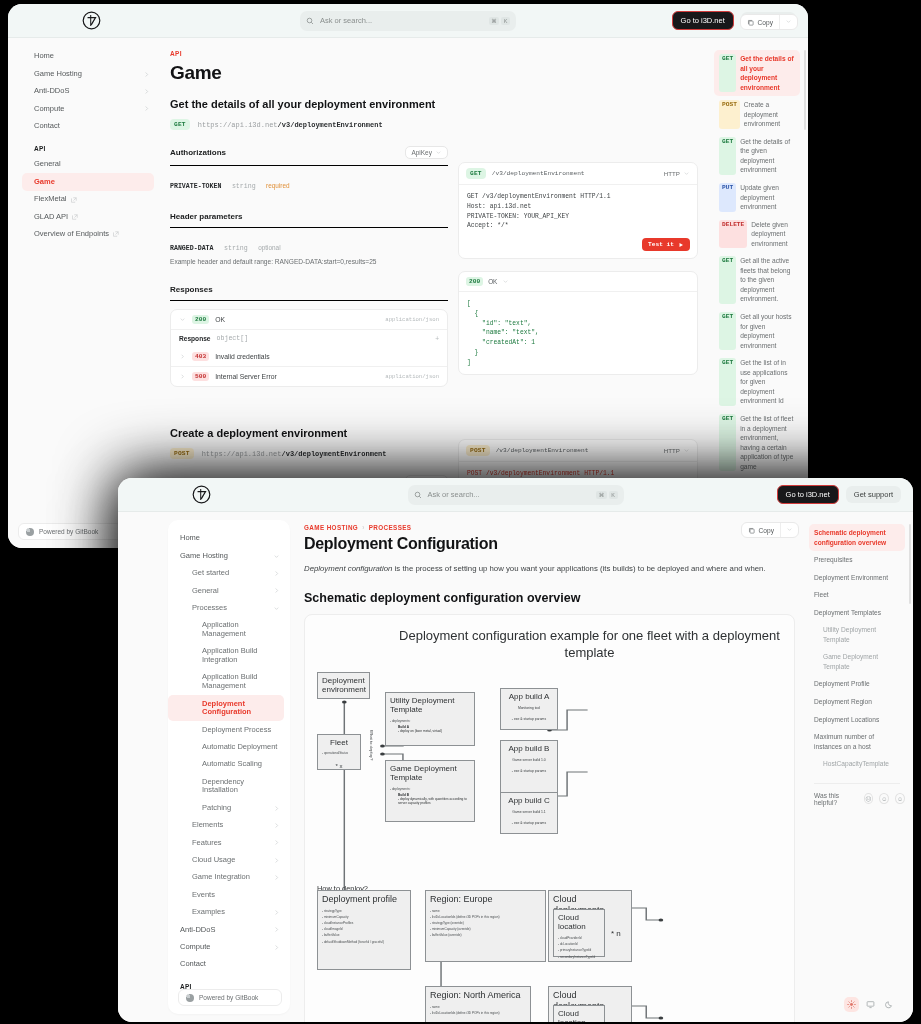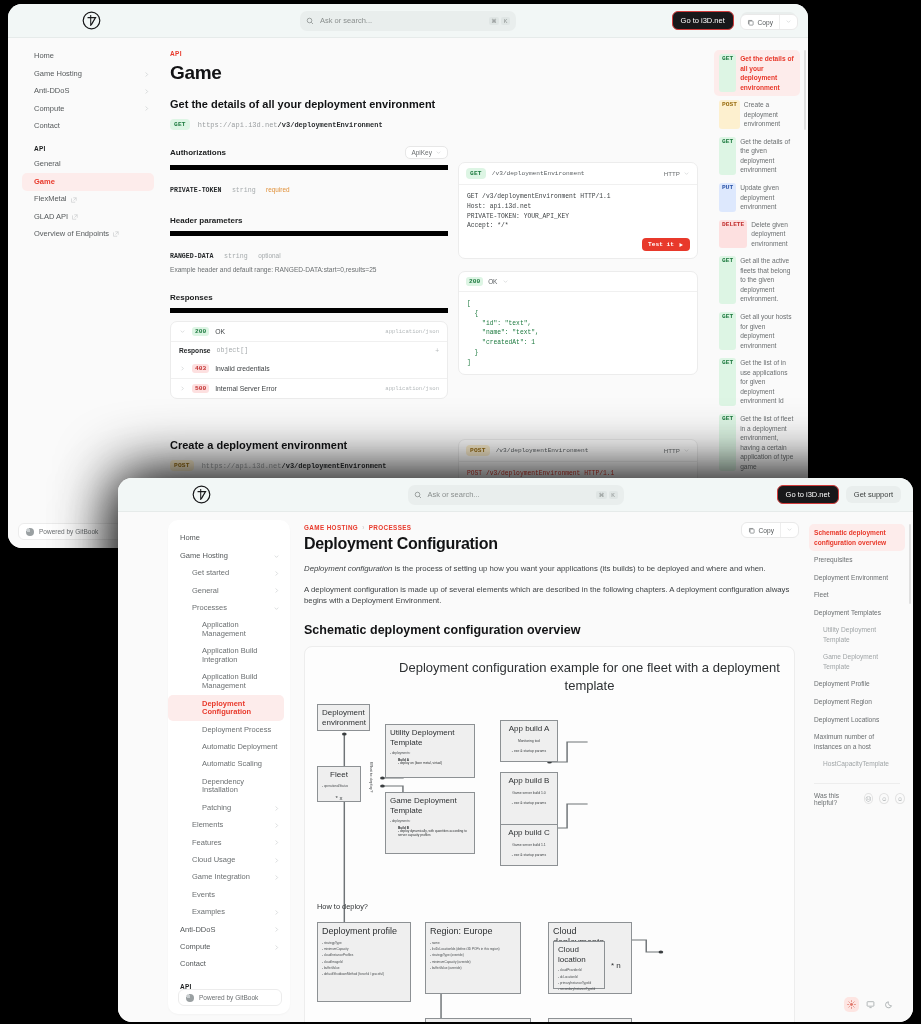--- a/index.html
+++ b/index.html
@@ -134,21 +134,21 @@
   .endpoint { display: flex; align-items: center; gap: 8px; margin-bottom: 16px; }
   .verb { font-family: "Liberation Mono", monospace; font-size: 6.2px; font-weight: bold;
           padding: 2px 4px; border-radius: 4px; letter-spacing:.2px; }
   .v-get    { background:#ddf5e4; color:#1d7a3f; }
   .v-post   { background:#fdf0cf; color:#9a6e12; }
   .url { font-family:"Liberation Mono", monospace; font-size:7px; color:#9a9ea0; }
   .url b { color:#2b2e30; font-weight: bold; }
 
   .panel-title { font-size: 8px; font-weight: bold; color:#1b1d1e; }
   .row-split { display:flex; align-items:center; justify-content:space-between;
-               border-bottom:5px solid #000000; padding-bottom:6px; margin-bottom: 8px; }
+               border-bottom:1px solid #000000; padding-bottom:6px; margin-bottom: 8px; }
   .pill {
     display:flex; align-items:center; gap:3px;
     font-size:6.5px; color:#6b6f71; border:1px solid #e7e7e7;
     border-radius:5px; padding:2px 5px; background:#fff;
   }
   .param { font-family:"Liberation Mono", monospace; font-size:6.6px; font-weight:bold; color:#26292b; }
   .ptype { font-family:"Liberation Mono", monospace; font-size:6.6px; color:#a6abad; margin-left:6px; }
   .preq  { font-size:6.4px; color:#e0913a; margin-left:6px; }
   .popt  { font-size:6.4px; color:#a6abad; margin-left:6px; }
   .pdesc { font-size:6.6px; color:#6b6f71; margin-top:4px; }
@@ -720,21 +720,20 @@
           </span>
         </div>
 
         <div class="crumbs">
           <span>GAME HOSTING</span>
           <span class="sep">›</span>
           <span>PROCESSES</span>
         </div>
         <h1 class="title sm">Deployment Configuration</h1>
         <p class="body"><i>Deployment configuration</i><span> is the process of setting up how you want your applications (its builds) to be deployed and where and when.</span></p>
-        <p class="body">A deployment configuration is made up of several elements which are described in the following chapters. A deployment configuration always begins with a Deployment Environment.</p>
         <h2 class="sec2">Schematic deployment configuration overview</h2>
 
         <div class="diagram">
           <div class="dg-title">Deployment configuration example for one fleet with a deployment template</div>
           <div style="position:relative; height:500px; width:100%;">
 
             <svg style="position:absolute;inset:0;width:100%;height:100%" viewBox="0 0 320 500" preserveAspectRatio="none">
               <g stroke="#6f7477" stroke-width="1" fill="none">
                 <path d="M20 34 L20 70"></path>
                 <path d="M20 96 L20 200"></path>
@@ -766,21 +765,21 @@
 
             <div class="box" style="left:2px; top:66px; width:44px; height:36px; text-align:center;">
               <div>Fleet</div>
               <div class="attrs" style="text-align:left">
                   <div>operationalStatus</div>
                 </div>
               <div class="mid" style="font-size:6px">* x</div>
             </div>
 
             <div class="vlabel" style="left:54px; top:62px;">What to deploy?</div>
-            <div class="dlabel" style="left:2px; top:202px;">How to deploy?</div>
+            <div class="dlabel" style="left:2px; top:216px;">How to deploy?</div>
 
             <div class="box" style="left:70px; top:24px; width:90px; height:54px;">
               <div>Utility Deployment Template</div>
               <div class="attrs">
                   <div style="list-style:none">deployments:</div>
                 </div>
               <div style="font-size:3.2px;font-weight:bold;margin-left:8px;margin-top:2px">Build A</div>
               <div style="font-size:3.2px;margin-left:8px">- deploy on (bare metal, virtual)</div>
             </div>
 
@@ -814,21 +813,21 @@
               <div class="attrs">
                 <div>strategyType</div>
                 <div>minimumCapacity</div>
                 <div>cloudInstanceProfiles</div>
                 <div>cloudImageId</div>
                 <div>bufferValue</div>
                 <div>defaultShutdownMethod (forceful / graceful)</div>
               </div>
             </div>
 
-            <div class="box lg" style="left:110px; top:222px; width:96px; height:72px;">
+            <div class="box lg" style="left:110px; top:222px; width:121px; height:72px;">
               <div>Region: Europe</div>
               <div class="attrs">
                 <div>name</div>
                 <div>listDcLocationIds (define i3D POPs in this region)</div>
                 <div>strategyType (override)</div>
                 <div>minimumCapacity (override)</div>
                 <div>bufferValue (override)</div>
               </div>
             </div>
 

